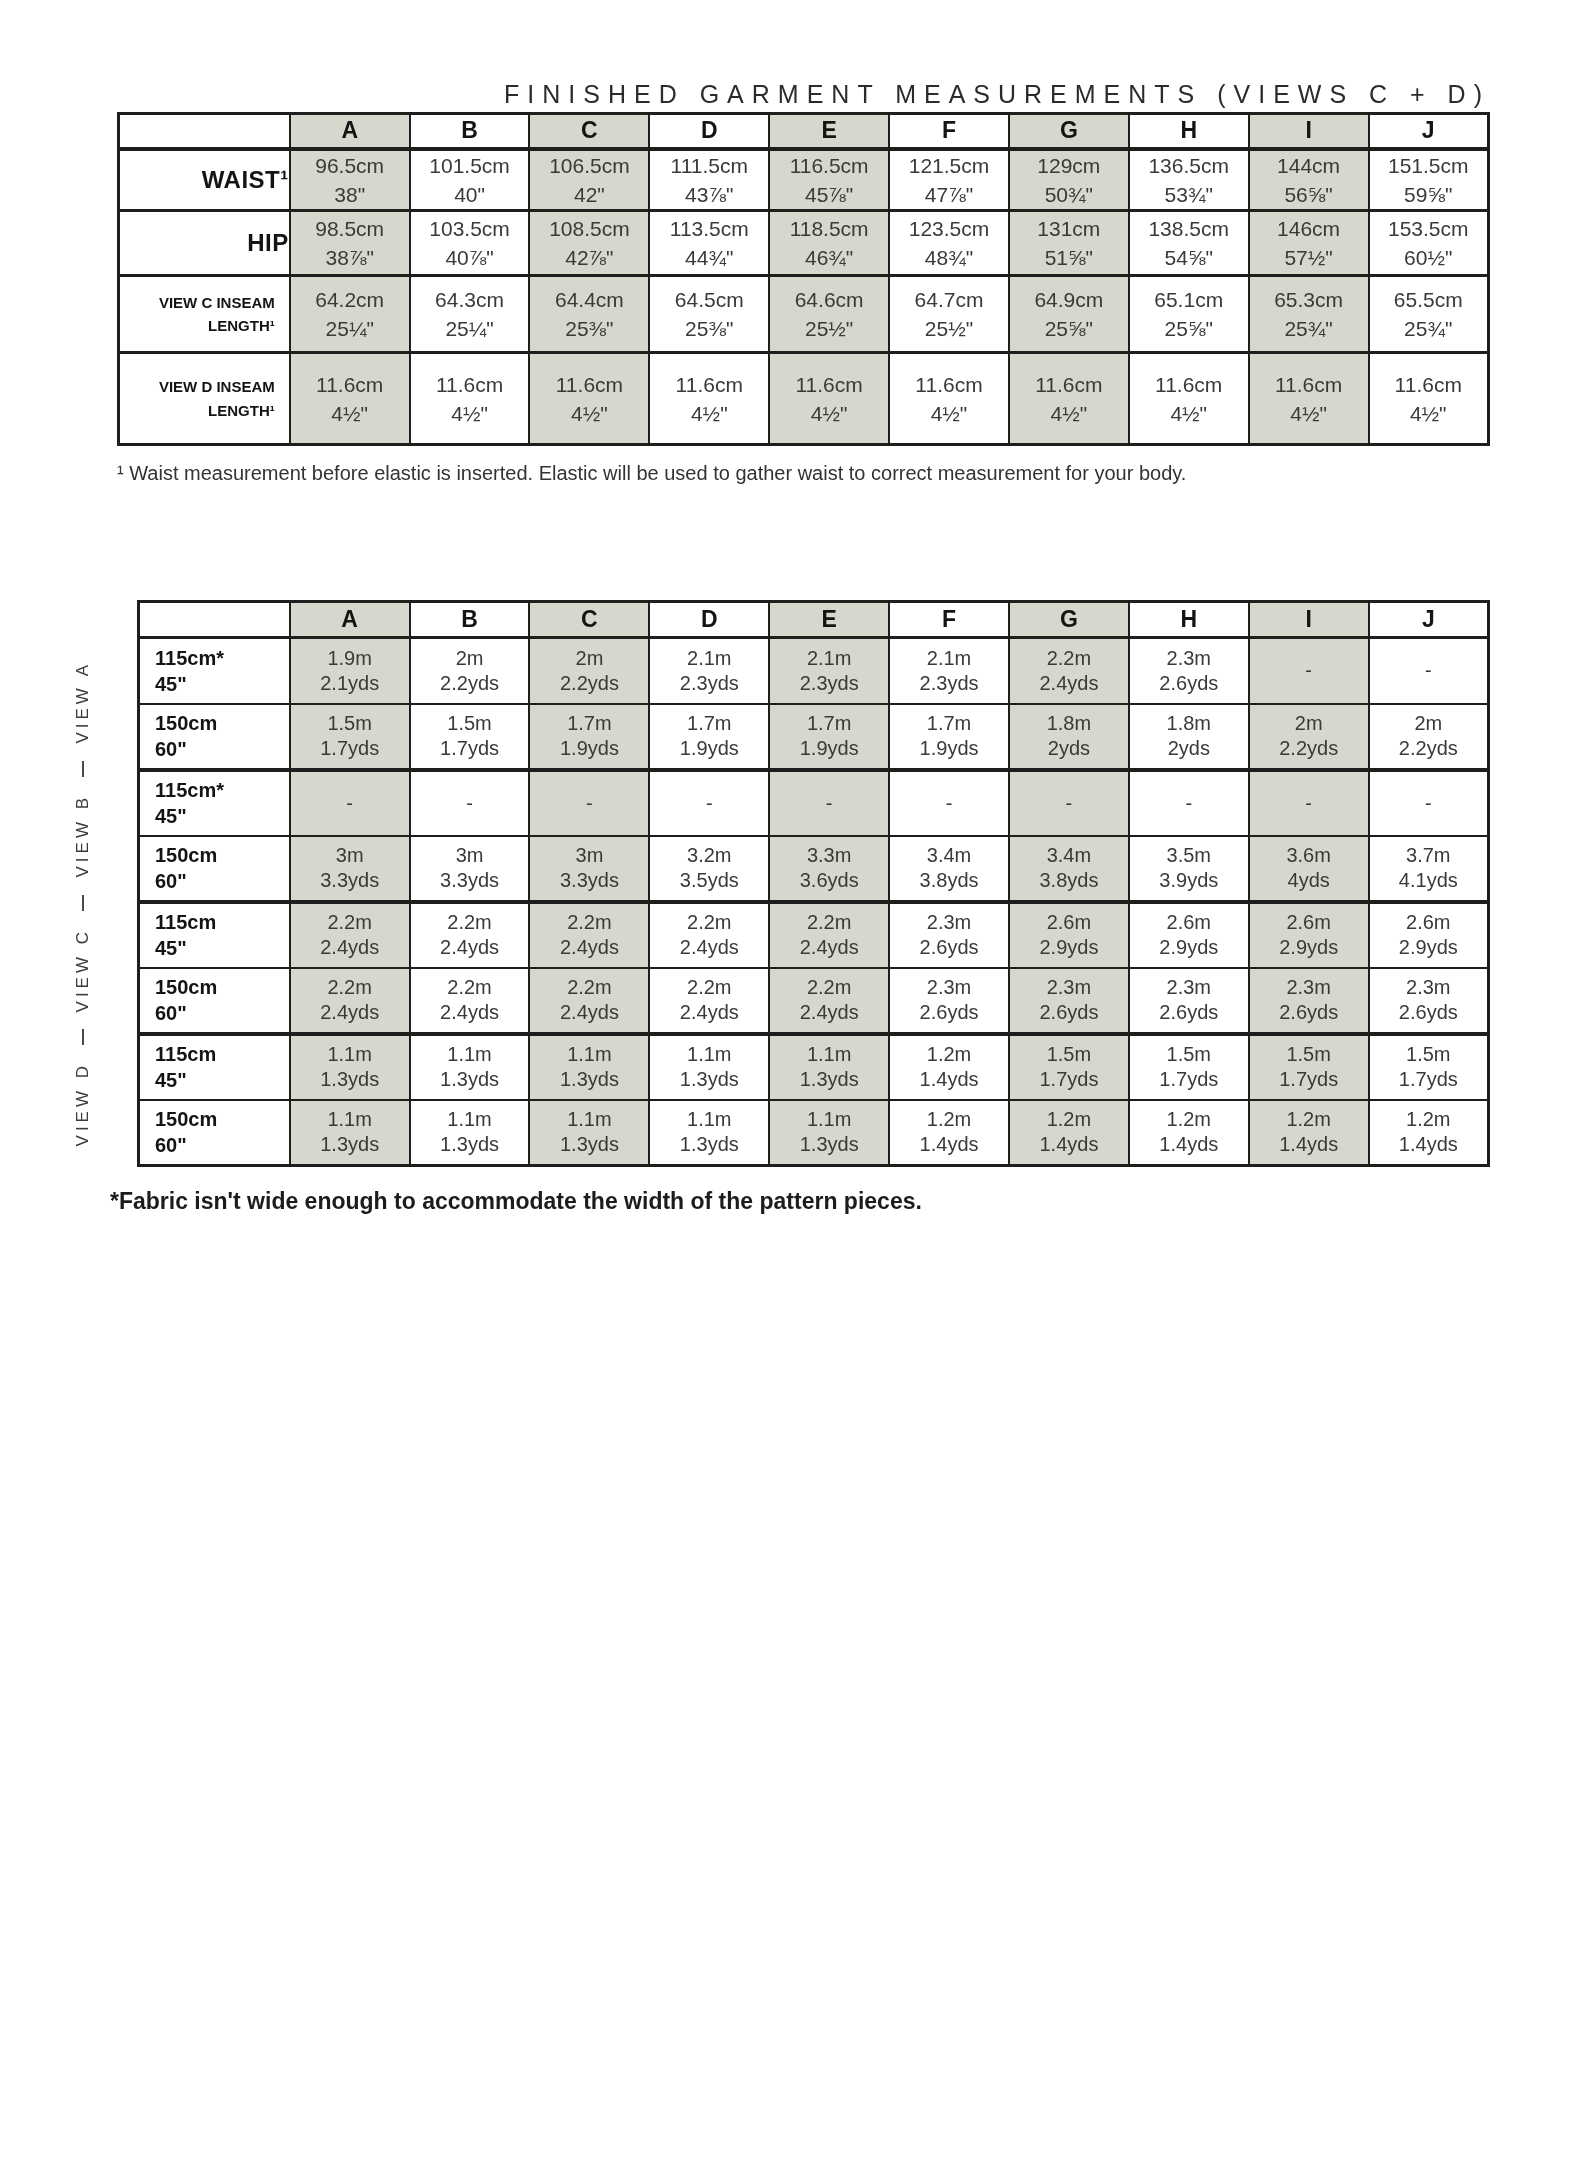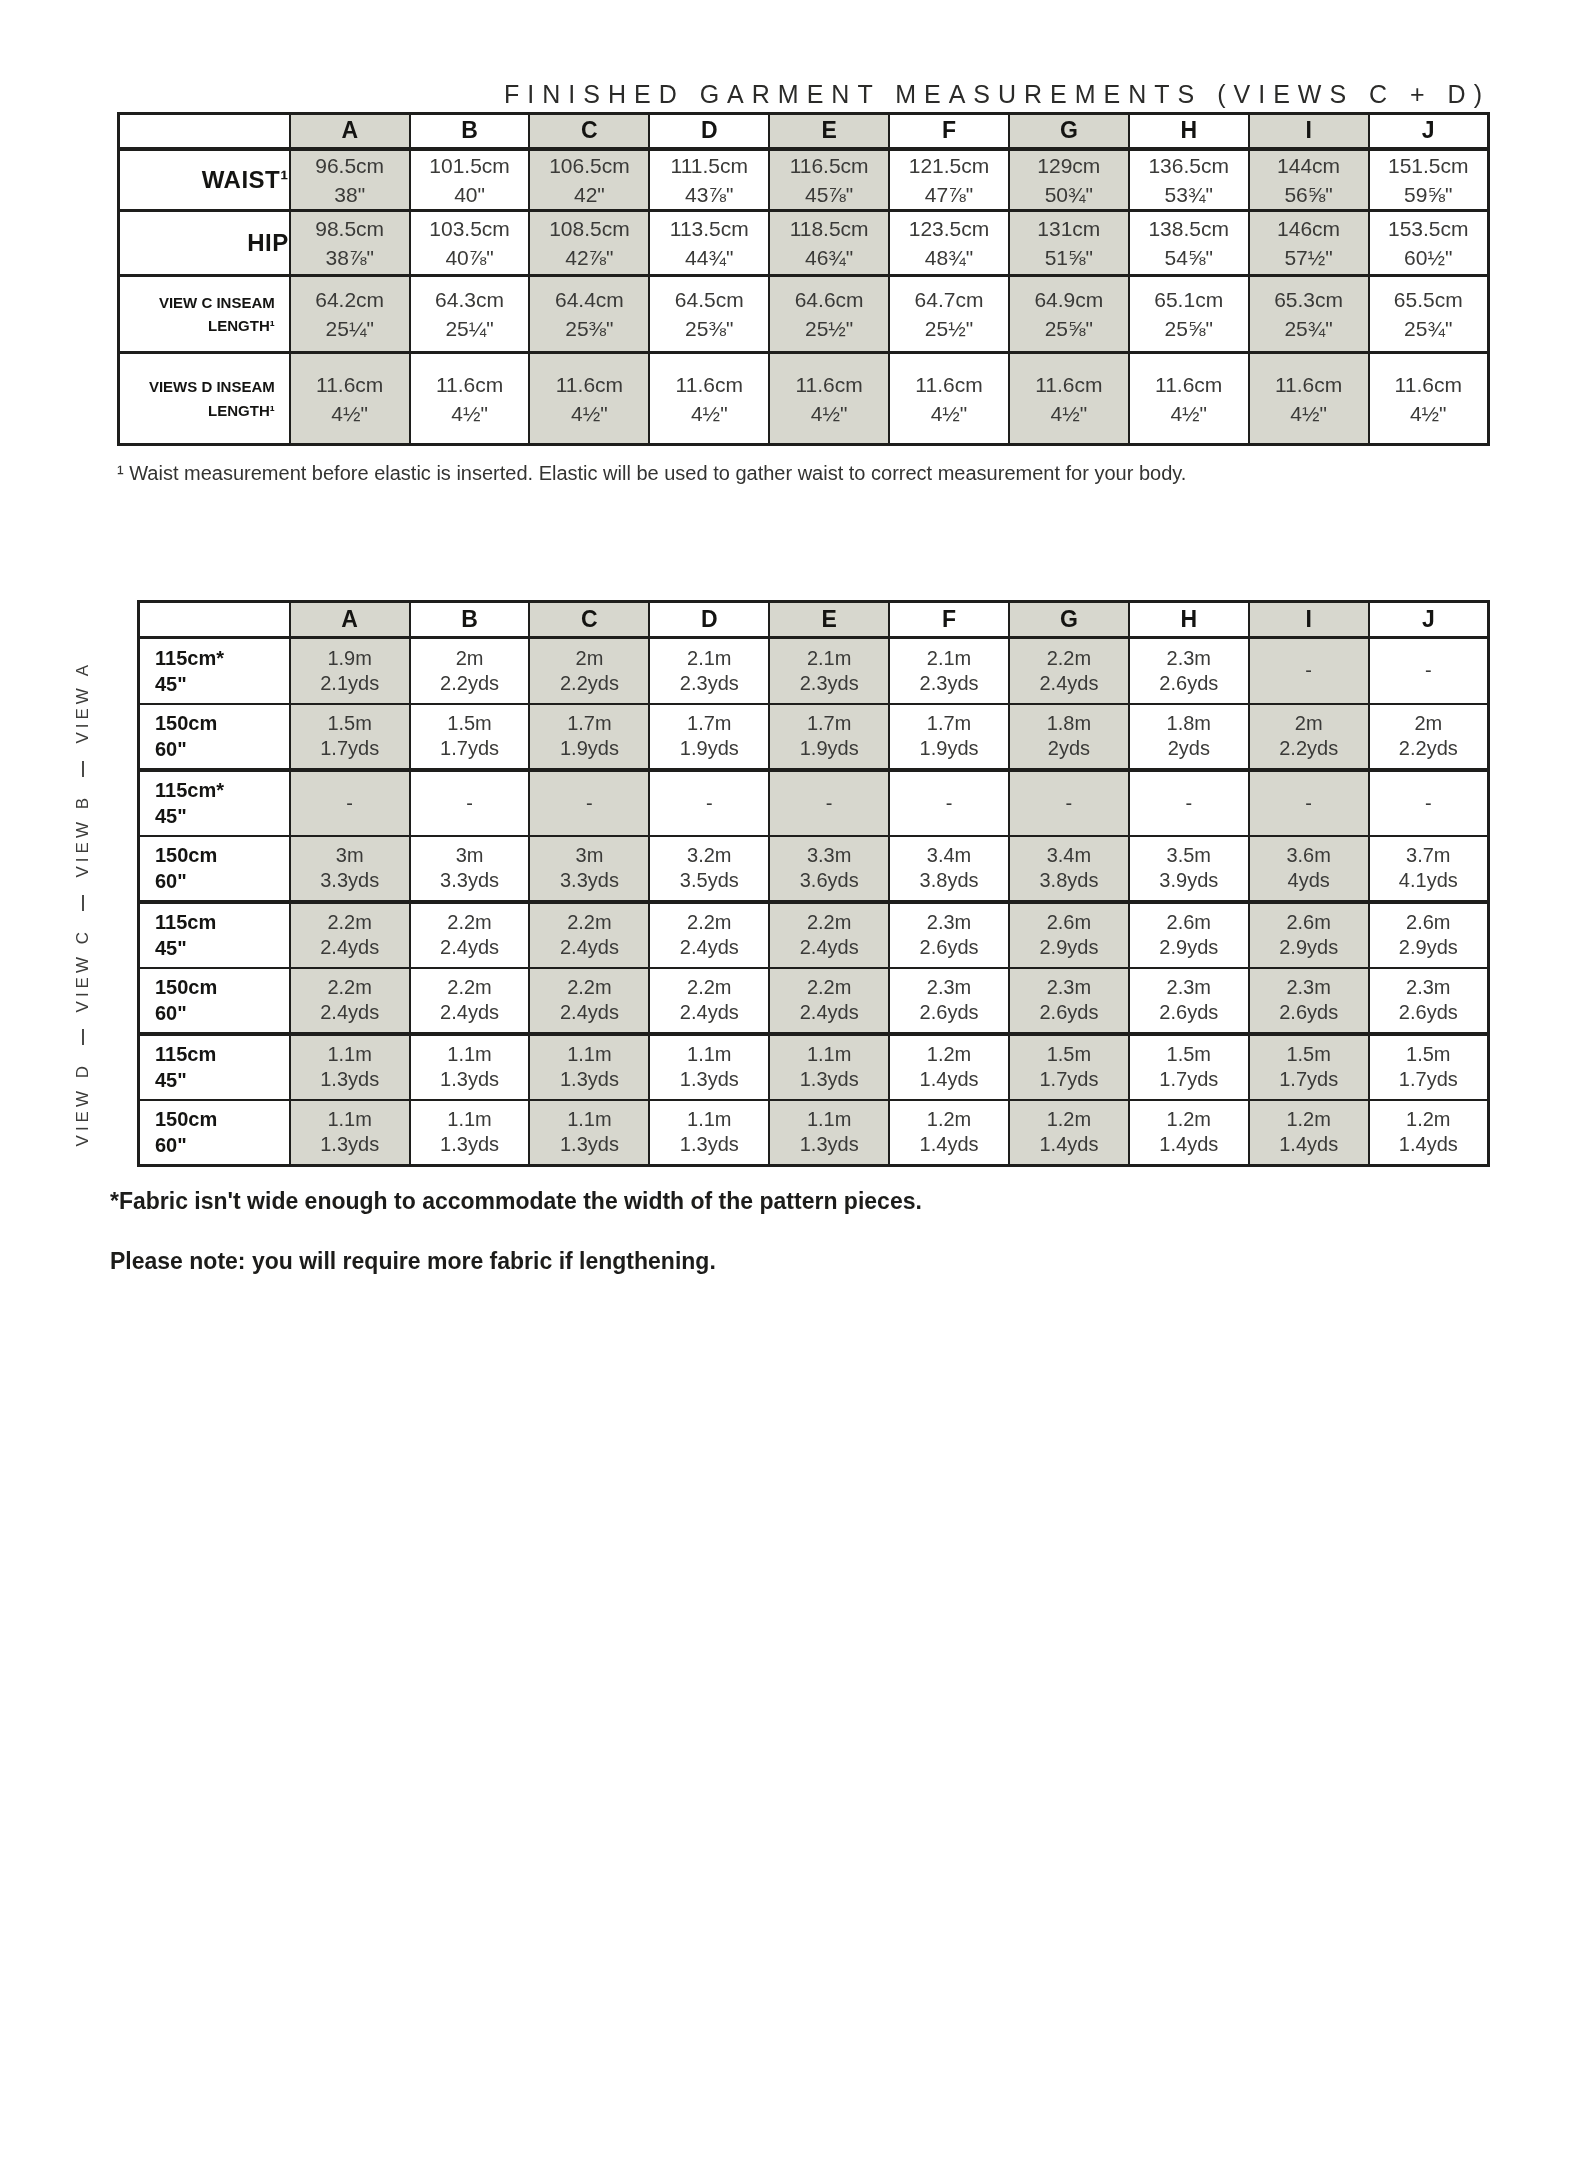--- a/index.html
+++ b/index.html
@@ -296,21 +296,21 @@
           <td class="cell shaded">
             <div class="cm">65.3cm</div>
             <div class="in">25¾"</div>
           </td>
           <td class="cell">
             <div class="cm">65.5cm</div>
             <div class="in">25¾"</div>
           </td>
         </tr>
         <tr style="height: 92px;">
-          <th class="rowlabel small">VIEWS D INSEAM LENGTH¹</th>
+          <th class="rowlabel small">VIEW D INSEAM LENGTH¹</th>
           <td class="cell shaded">
             <div class="cm">11.6cm</div>
             <div class="in">4½"</div>
           </td>
           <td class="cell">
             <div class="cm">11.6cm</div>
             <div class="in">4½"</div>
           </td>
           <td class="cell shaded">
             <div class="cm">11.6cm</div>
@@ -753,15 +753,14 @@
           <td class="cell">
             <div class="m">1.2m</div>
             <div class="yds">1.4yds</div>
           </td>
         </tr>
       </tbody>
     </table>
 
   <p id="note1" class="bottom-note">*Fabric isn't wide enough to accommodate the width of the pattern pieces.</p>
 
-  <p id="note2" class="bottom-note">Please note: you will require more fabric if lengthening.</p>
 
 </div>
 
 </body></html>

